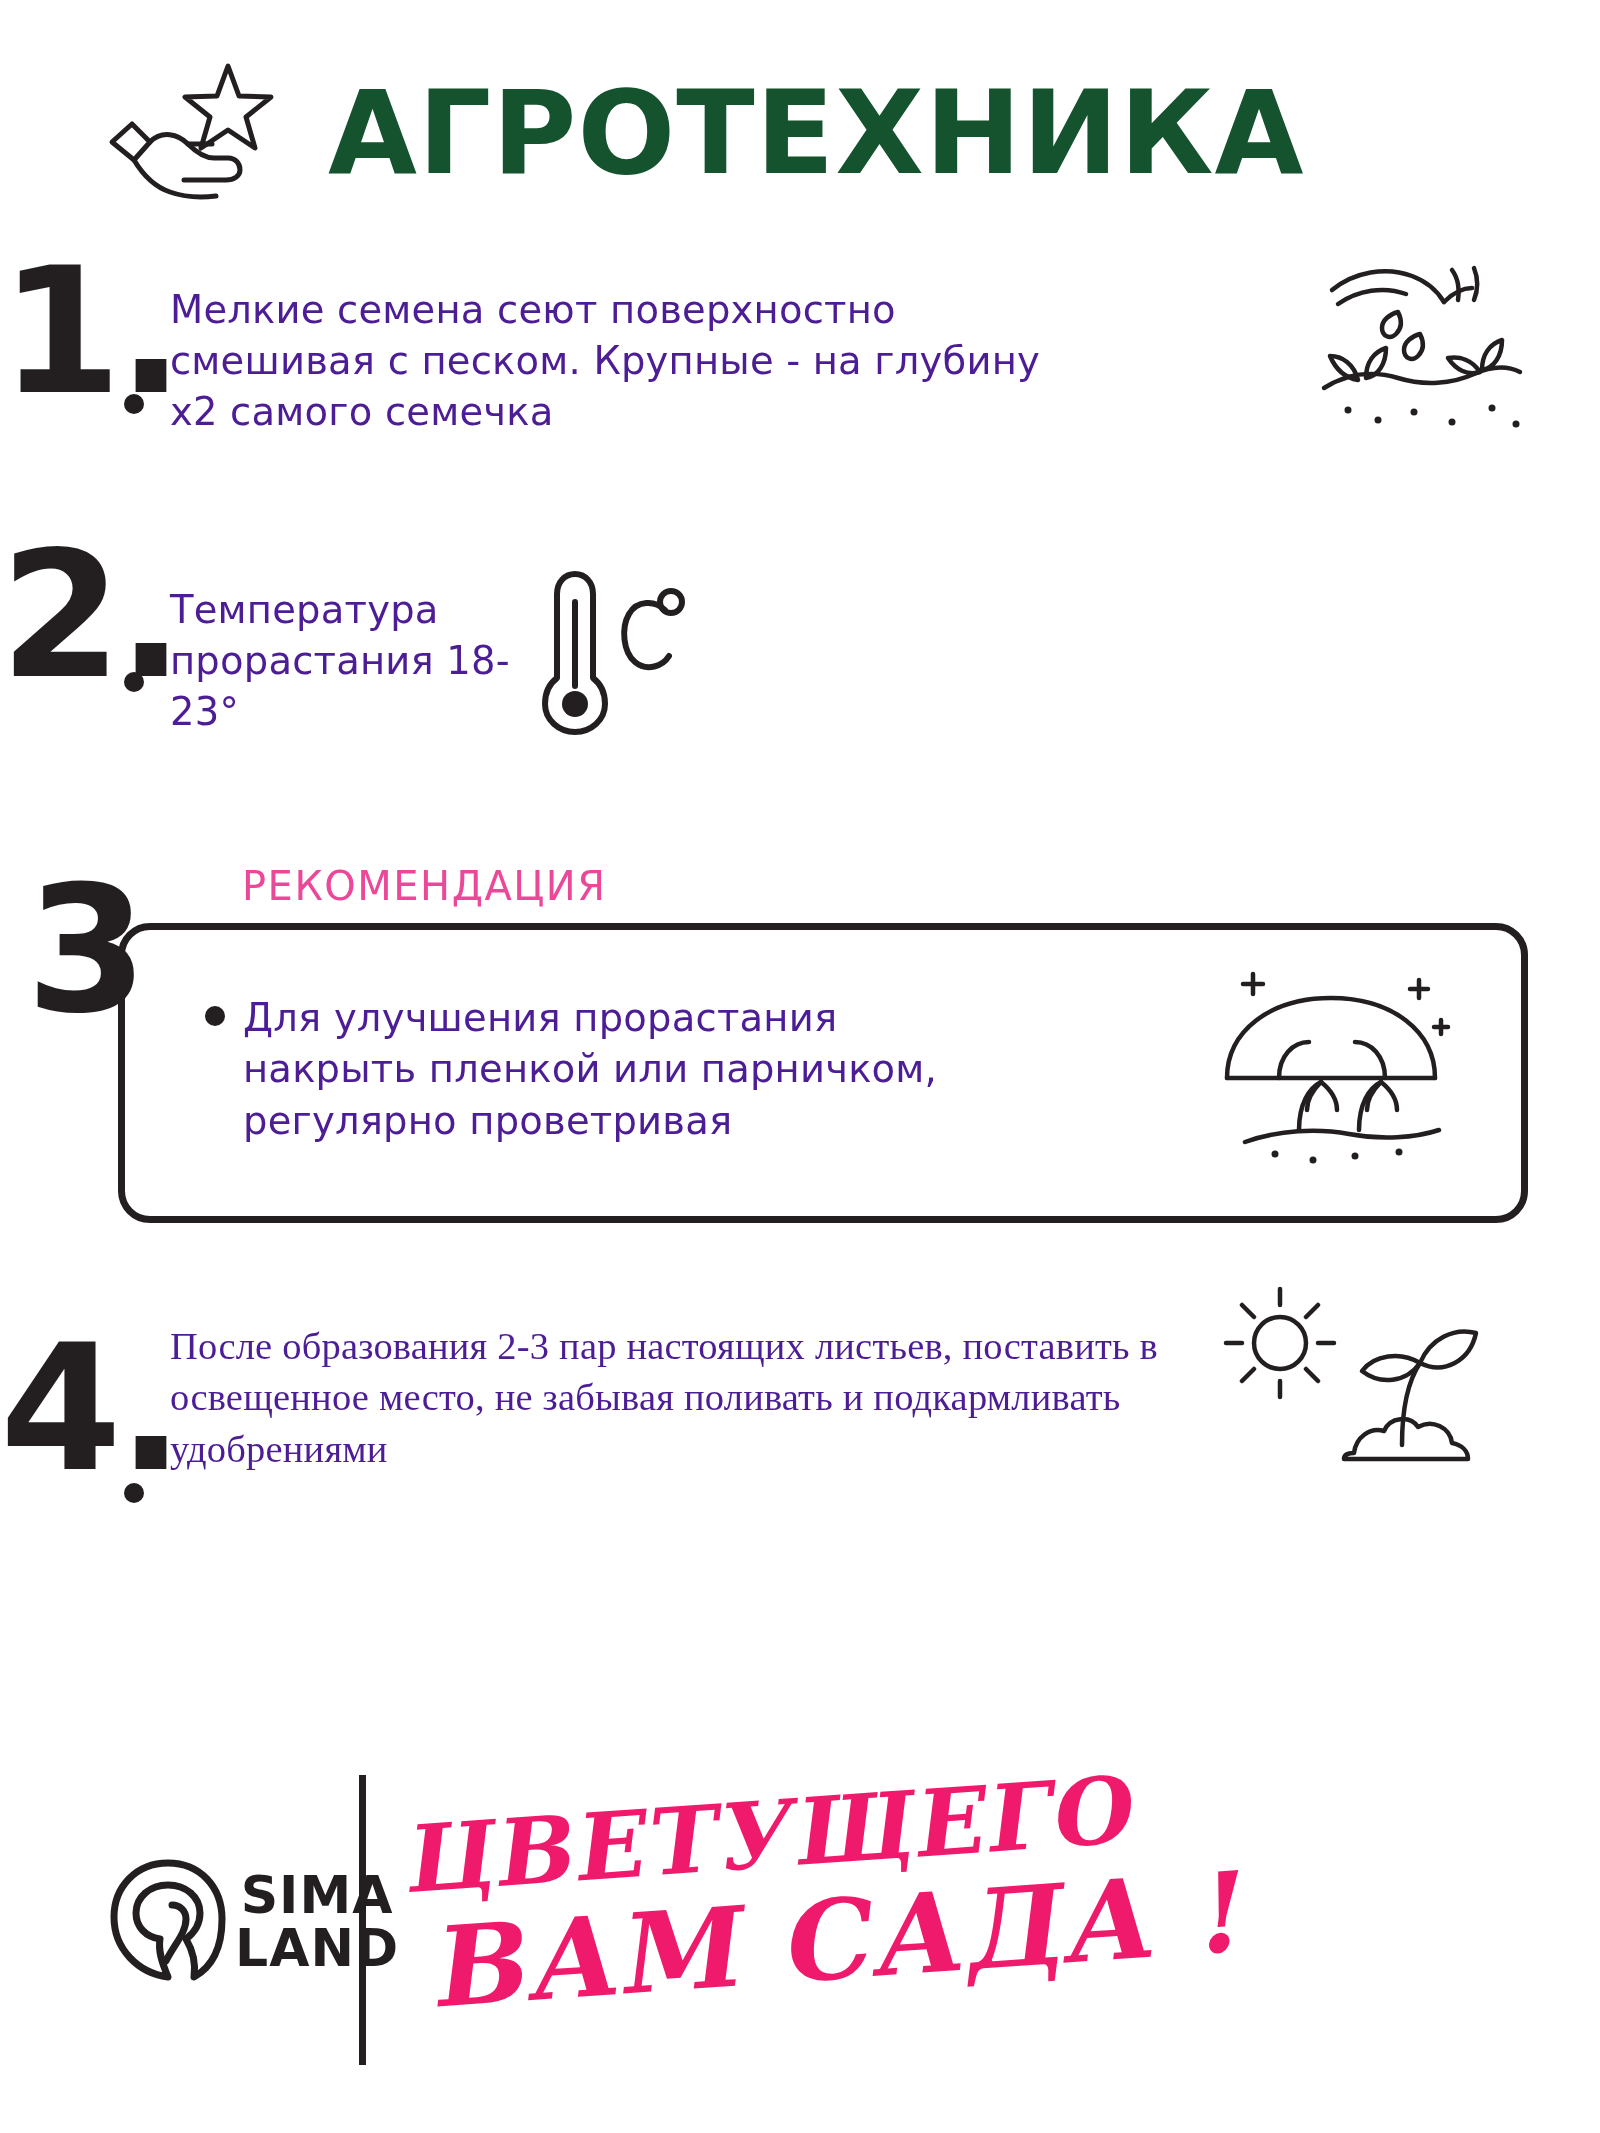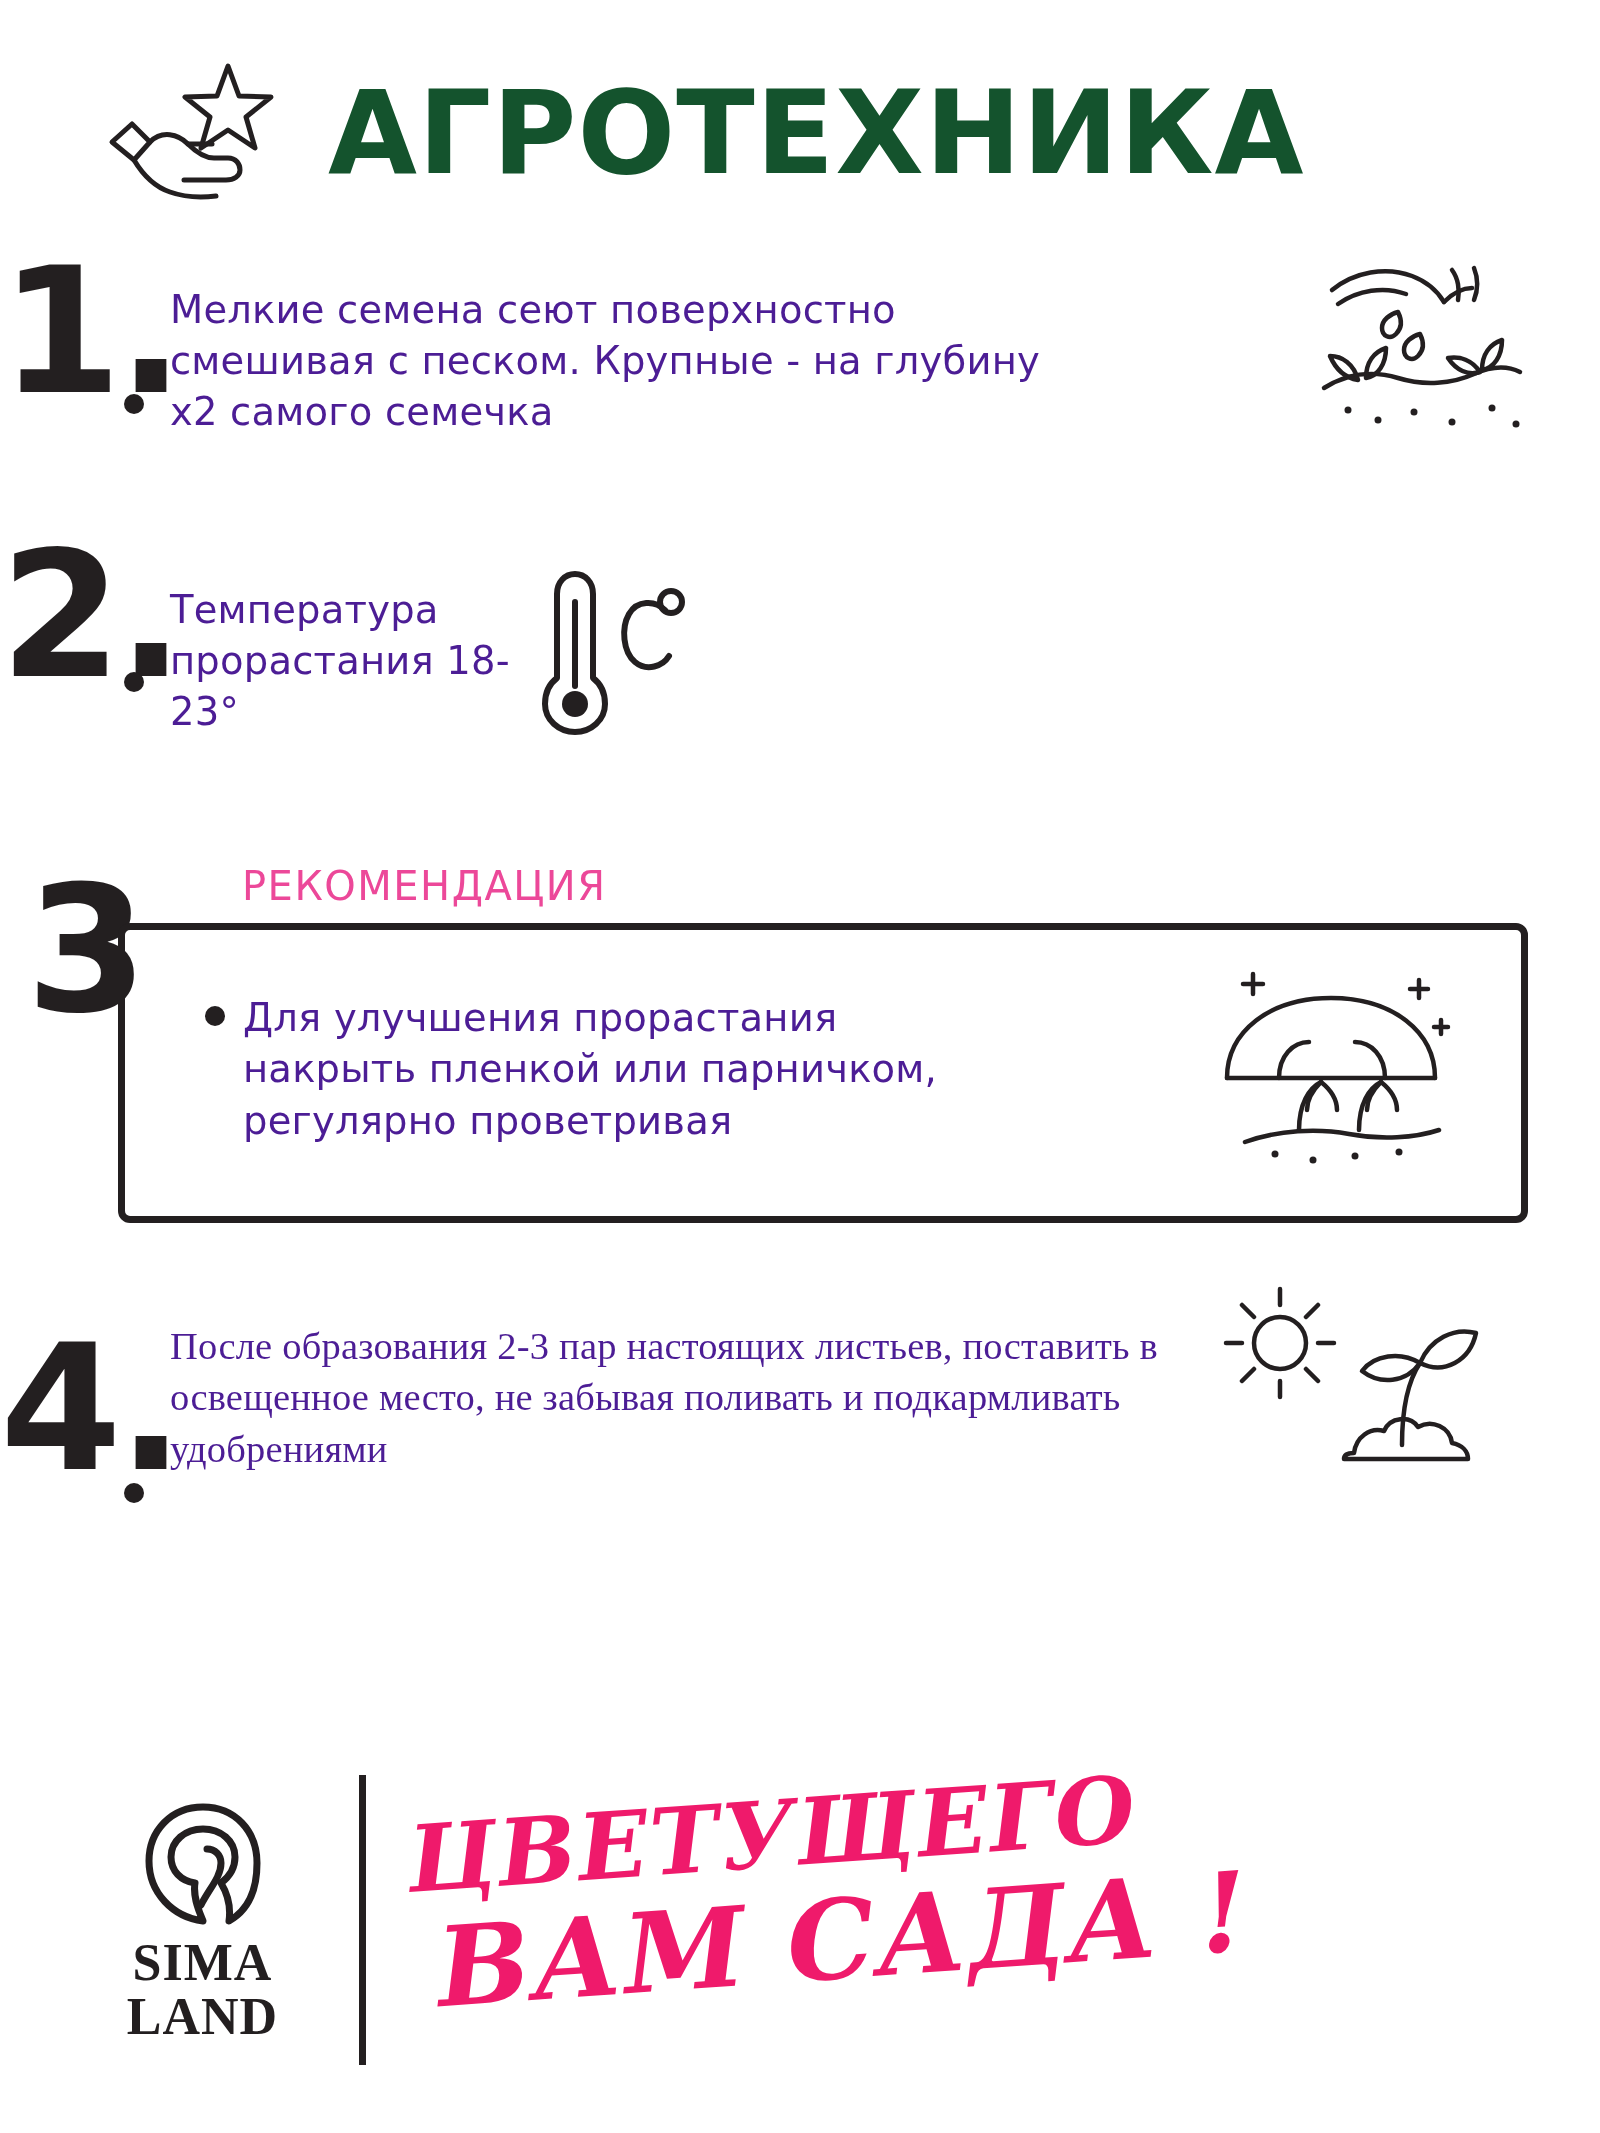--- a/index.html
+++ b/index.html
@@ -90,21 +90,21 @@
   .step3-label {
     font-size: 40px;
     letter-spacing: 1.5px;
     color: #ec4899;
     padding-left: 72px;
     margin-bottom: 14px;
   }
   .step3-box {
     position: relative;
     border: 7px solid #231f20;
-    border-radius: 12px;
+    border-radius: 32px;
     height: 300px;
     margin-left: -52px;
     margin-right: 72px;
   }
   .step3-box .step-text {
     position: absolute;
     left: 118px;
     top: 62px;
     width: 760px;
   }
@@ -119,21 +119,21 @@
   .step4-icon { position: absolute; right: 106px; top: -48px; width: 290px; height: 215px; }
 
   
   .footer {
     position: absolute;
     left: 100px;
     bottom: 68px;
     display: flex;
     align-items: center;
   }
-  .brand { width: 205px; display: flex; flex-direction: column; align-items: center; font-family: Liberation Serif, serif; }
+  .brand { width: 205px; display: flex; flex-direction: row; align-items: center; }
   .brand-logo { width: 135px; height: 135px; }
   .brand-name {
     font-weight: bold;
     font-size: 52px;
     line-height: 1.02;
     letter-spacing: 1px;
     text-align: center;
     color: #231f20;
     margin-top: 4px;
   }

